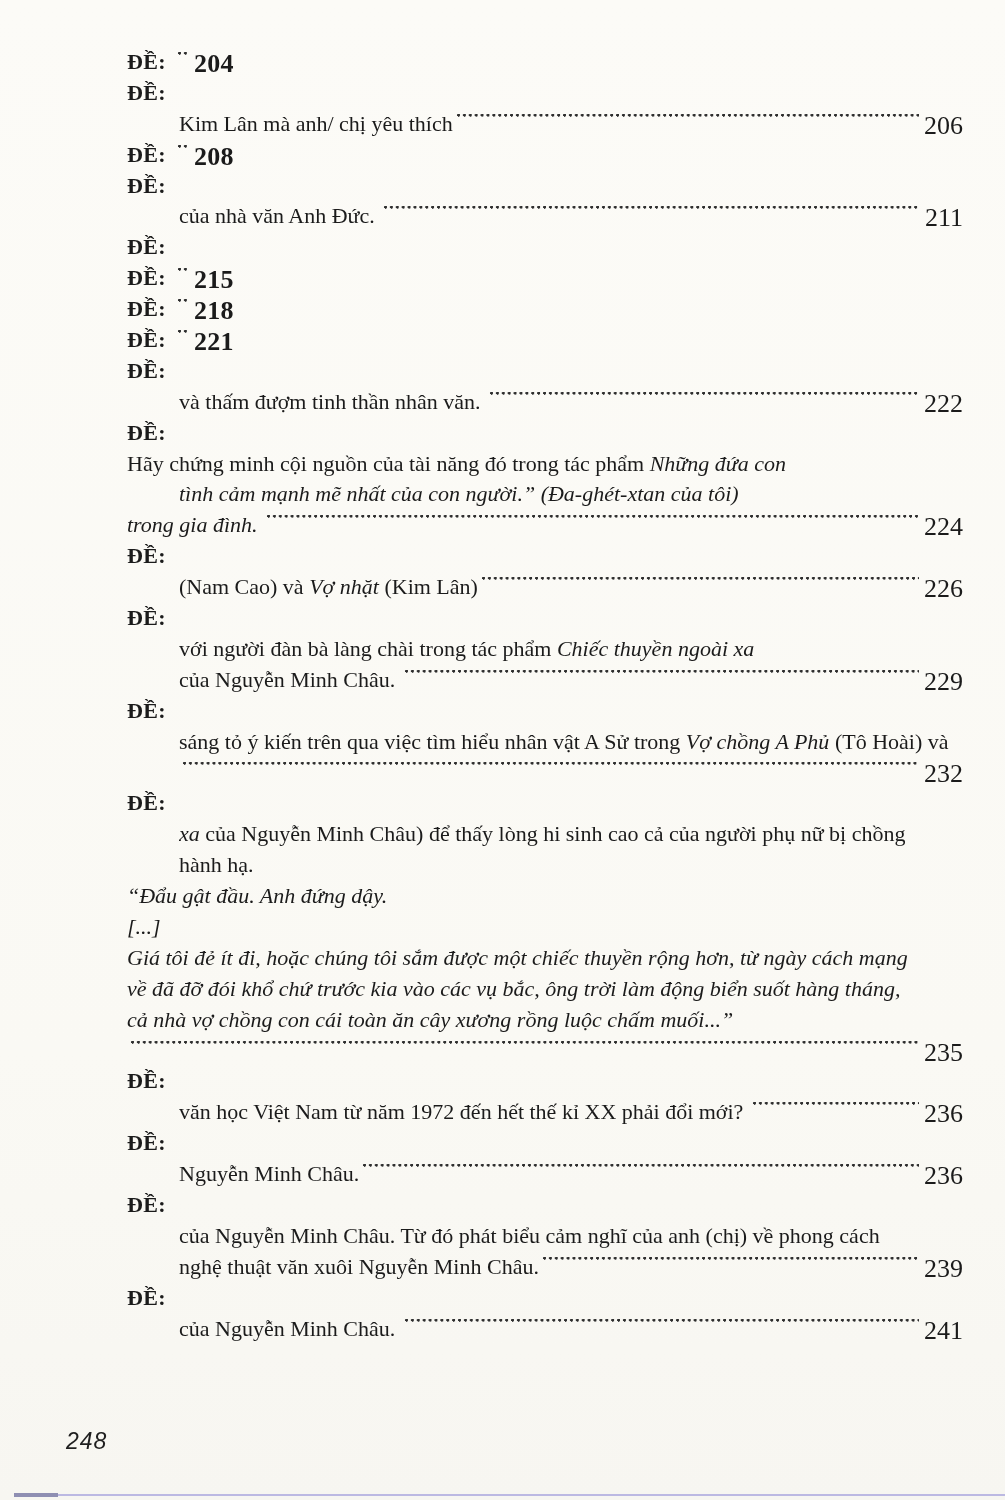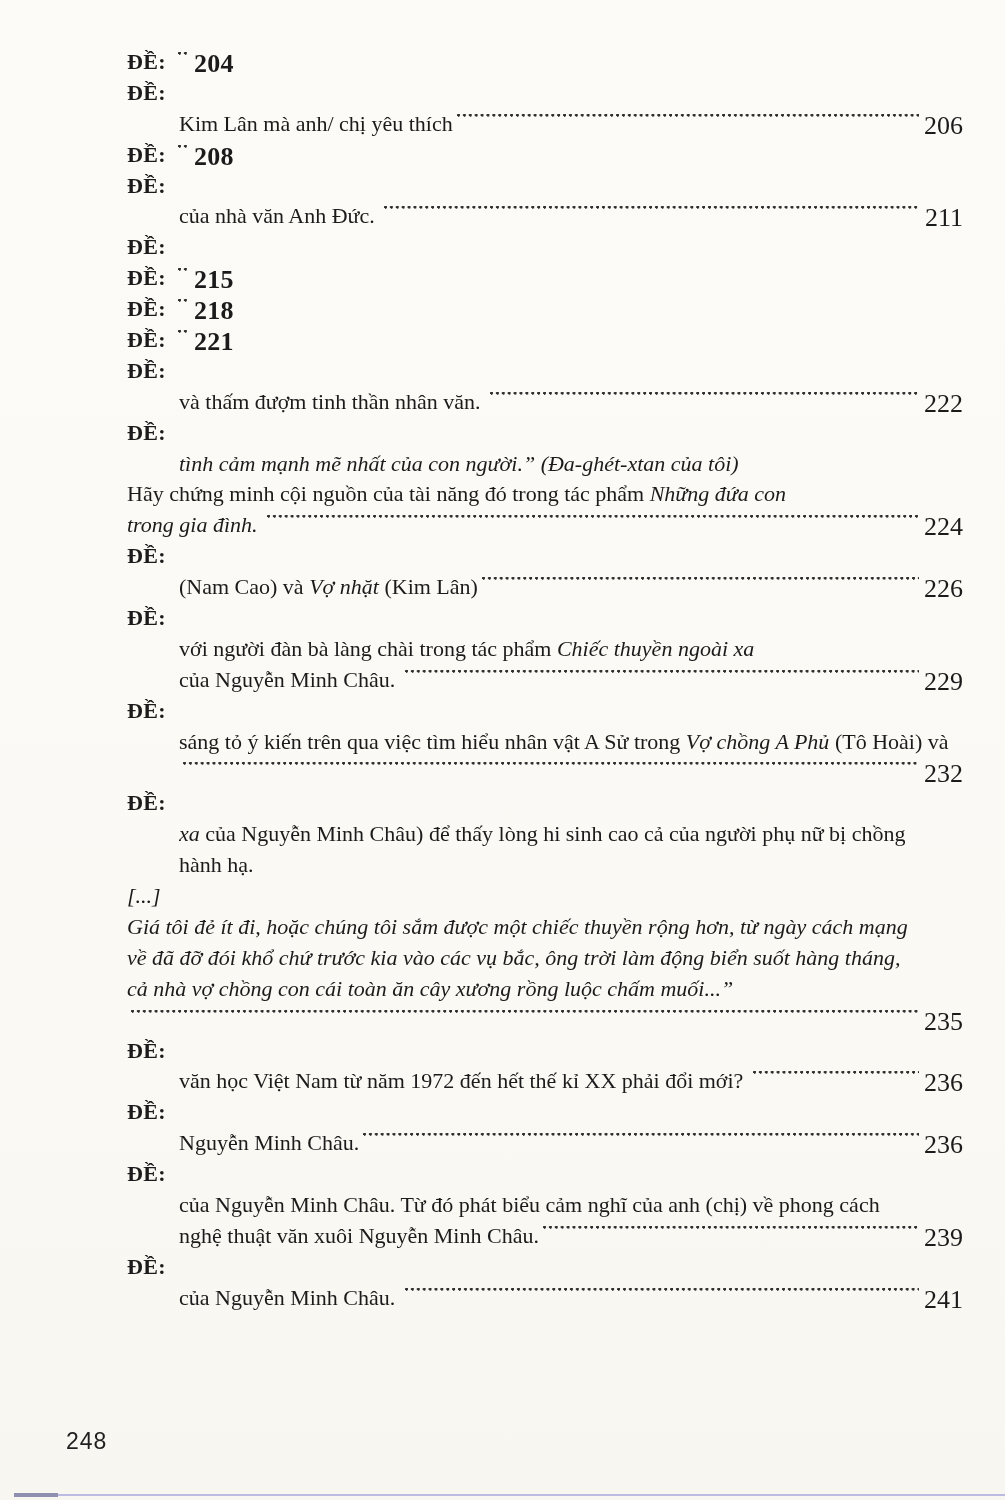--- a/index.html
+++ b/index.html
@@ -38,21 +38,21 @@
     margin:0 5px 0 3px;
     background-image:radial-gradient(circle at 2.6px 4.2px, #2e2e2e 1.25px, rgba(0,0,0,0) 1.7px);
     background-size:5.9px 6px;
     background-repeat:repeat-x;
     background-position:left bottom;
   }
   .pnum { flex:none; font-size:26px; }
   .footer-page {
     position:absolute; left:66px; top:1428px;
     font-family:"Liberation Sans","DejaVu Sans",sans-serif;
-    font-size:23px; color:#1f1f1f; letter-spacing:1px;
+    font-size:23px; color:#1f1f1f; letter-spacing:1px;font-style:italic;
   }
   .scan-line {
     position:absolute; left:52px; right:0; top:1494px; height:2px;
     background:#bcb9e2;
   }
   .scan-line-dark {
     position:absolute; left:14px; top:1493px; width:44px; height:4px;
     background:#8f8fb2;
   }
 </style>
@@ -67,34 +67,35 @@
       <div class="line label"><span class="label">ĐỀ:</span><span class="runs"></span><span class="leader"></span><span class="pnum">208</span></div>
       <div class="line label"><span class="label">ĐỀ:</span><span class="runs"></span></div>
       <div class="line cont"><span class="runs"><span>của nhà văn Anh Đức. </span></span><span class="leader"></span><span class="pnum">211</span></div>
       <div class="line label"><span class="label">ĐỀ:</span><span class="runs"></span></div>
       <div class="line label"><span class="label">ĐỀ:</span><span class="runs"></span><span class="leader"></span><span class="pnum">215</span></div>
       <div class="line label"><span class="label">ĐỀ:</span><span class="runs"></span><span class="leader"></span><span class="pnum">218</span></div>
       <div class="line label"><span class="label">ĐỀ:</span><span class="runs"></span><span class="leader"></span><span class="pnum">221</span></div>
       <div class="line label"><span class="label">ĐỀ:</span><span class="runs"></span></div>
       <div class="line cont"><span class="runs"><span>và thấm đượm tinh thần nhân văn. </span></span><span class="leader"></span><span class="pnum">222</span></div>
       <div class="line label"><span class="label">ĐỀ:</span><span class="runs"></span></div>
+      <div class="line flush"><span class="runs"><span>Hãy chứng minh cội nguồn của tài năng đó trong tác phẩm </span><span class="it">Những đứa con</span></span></div>
       <div class="line cont"><span class="runs"><span class="it">tình cảm mạnh mẽ nhất của con người.” (Đa-ghét-xtan của tôi)</span></span></div>
-      <div class="line flush"><span class="runs"><span>Hãy chứng minh cội nguồn của tài năng đó trong tác phẩm </span><span class="it">Những đứa con</span></span></div>
       <div class="line flush"><span class="runs"><span class="it">trong gia đình. </span></span><span class="leader"></span><span class="pnum">224</span></div>
       <div class="line label"><span class="label">ĐỀ:</span><span class="runs"></span></div>
       <div class="line cont"><span class="runs"><span>(Nam Cao) và </span><span class="it">Vợ nhặt</span><span> (Kim Lân)</span></span><span class="leader"></span><span class="pnum">226</span></div>
       <div class="line label"><span class="label">ĐỀ:</span><span class="runs"></span></div>
       <div class="line cont"><span class="runs"><span>với người đàn bà làng chài trong tác phẩm </span><span class="it">Chiếc thuyền ngoài xa</span></span></div>
       <div class="line cont"><span class="runs"><span>của Nguyễn Minh Châu. </span></span><span class="leader"></span><span class="pnum">229</span></div>
       <div class="line label"><span class="label">ĐỀ:</span><span class="runs"></span></div>
       <div class="line cont"><span class="runs"><span>sáng tỏ ý kiến trên qua việc tìm hiểu nhân vật A Sử trong </span><span class="it">Vợ chồng A Phủ</span><span> (Tô Hoài) và</span></span></div>
       <div class="line cont"><span class="leader"></span><span class="pnum">232</span></div>
       <div class="line label"><span class="label">ĐỀ:</span><span class="runs"></span></div>
       <div class="line cont"><span class="runs"><span class="it">xa</span><span> của Nguyễn Minh Châu) để thấy lòng hi sinh cao cả của người phụ nữ bị chồng</span></span></div>
       <div class="line cont"><span class="runs"><span>hành hạ.</span></span></div>
+      <div class="line flush"><span class="runs"><span class="it">“Đẩu gật đầu. Anh đứng dậy.</span></span></div>
       <div class="line flush"><span class="runs"><span class="it">[...]</span></span></div>
       <div class="line flush"><span class="runs"><span class="it">Giá tôi đẻ ít đi, hoặc chúng tôi sắm được một chiếc thuyền rộng hơn, từ ngày cách mạng</span></span></div>
       <div class="line flush"><span class="runs"><span class="it">về đã đỡ đói khổ chứ trước kia vào các vụ bắc, ông trời làm động biển suốt hàng tháng,</span></span></div>
       <div class="line flush"><span class="runs"><span class="it">cả nhà vợ chồng con cái toàn ăn cây xương rồng luộc chấm muối...”</span></span></div>
       <div class="line flush"><span class="leader"></span><span class="pnum">235</span></div>
       <div class="line label"><span class="label">ĐỀ:</span><span class="runs"></span></div>
       <div class="line cont"><span class="runs"><span>văn học Việt Nam từ năm 1972 đến hết thế kỉ XX phải đổi mới? </span></span><span class="leader"></span><span class="pnum">236</span></div>
       <div class="line label"><span class="label">ĐỀ:</span><span class="runs"></span></div>
       <div class="line cont"><span class="runs"><span>Nguyễn Minh Châu.</span></span><span class="leader"></span><span class="pnum">236</span></div>
       <div class="line label"><span class="label">ĐỀ:</span><span class="runs"></span></div>

